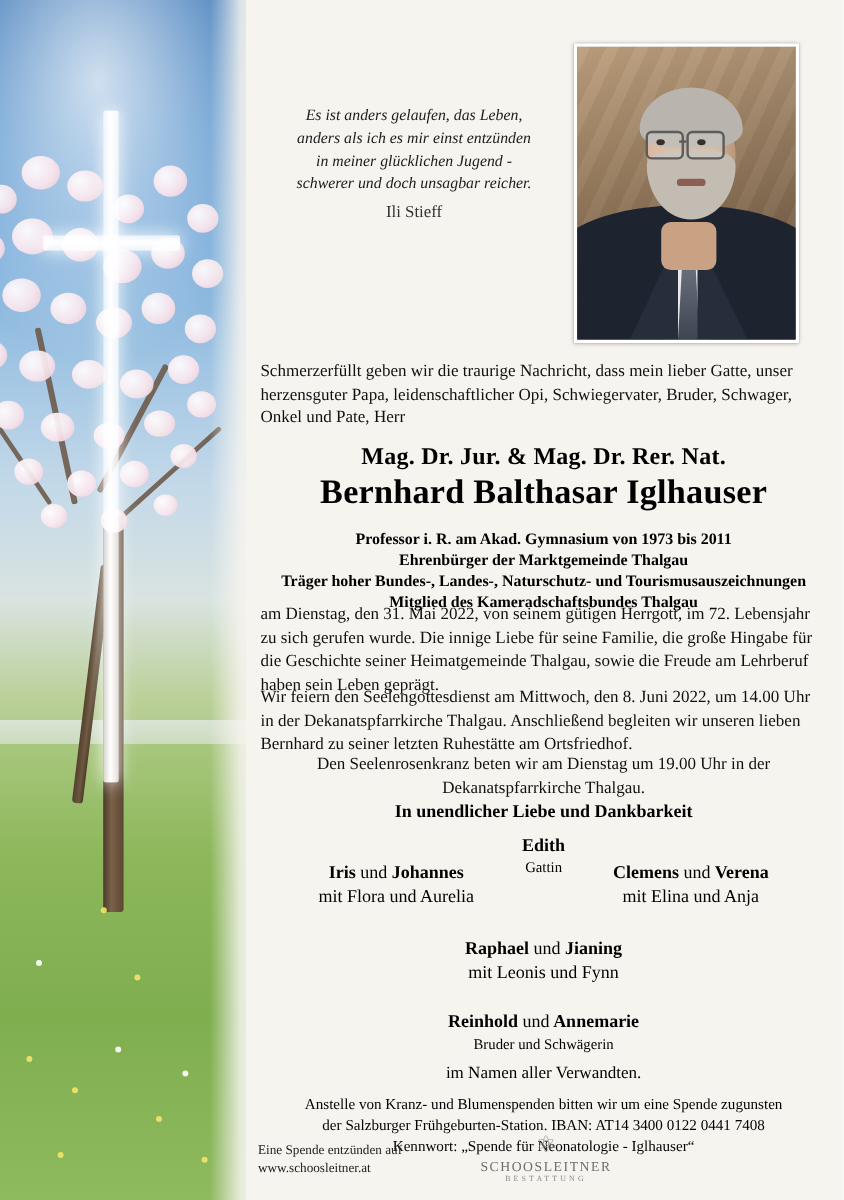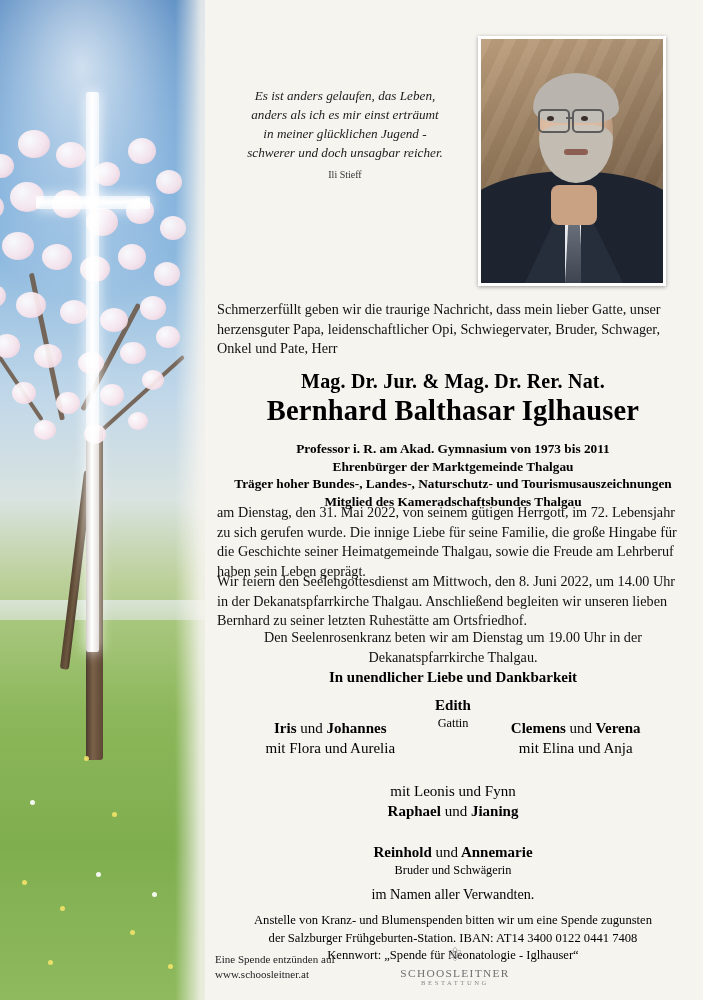--- a/index.html
+++ b/index.html
@@ -148,21 +148,21 @@
     top: 86px;
     width: 256px;
     text-align: center;
     font-style: italic;
     font-size: 13.2px;
     line-height: 1.45;
     color: #1b1b1b;
   }
   .verse-author {
     margin-top: 5px;
-    font-size: 10px;
+    font-size: 14px;
     font-style: normal;
     color: #333;
   }
 
   .portrait {
     position: absolute;
     left: 273px;
     top: 36px;
     width: 182px;
     height: 244px;
@@ -423,21 +423,21 @@
     <div class="flower" style="left:168px; top:964px;"></div>
     <div class="flower" style="left:84px; top:756px;"></div>
 
     <div class="strip-fade"></div>
   </div>
 
   <div class="content">
 
     <div class="verse">
       <div>Es ist anders gelaufen, das Leben,</div>
-      <div>anders als ich es mir einst erträumt</div>
+      <div>anders als ich es mir einst entzünden</div>
       <div>in meiner glücklichen Jugend -</div>
       <div>schwerer und doch unsagbar reicher.</div>
       <div class="verse-author">Ili Stieff</div>
     </div>
 
     <div class="portrait">
       <div class="bg"></div>
       <div class="wall"></div>
       <div class="p-suit"></div>
       <div class="p-shirt"></div>
@@ -501,26 +501,26 @@
       </div>
     </div>
 
     <div class="family" style="top:696px;">
       <div class="fam-name">Edith</div>
       <div class="fam-role">Gattin</div>
     </div>
 
     <div class="family" style="top:782px;">
       <div class="fam-name">
-        <span class="plain">mit Leonis und Fynn</span>
-      </div>
-      <div class="fam-name">
         <span>Raphael</span>
         <span class="plain">und</span>
         <span>Jianing</span>
+      </div>
+      <div class="fam-name">
+        <span class="plain">mit Leonis und Fynn</span>
       </div>
     </div>
 
     <div class="family" style="top:843px;">
       <div class="fam-name">
         <span>Reinhold</span>
         <span class="plain">und</span>
         <span>Annemarie</span>
       </div>
       <div class="fam-role">Bruder und Schwägerin</div>

